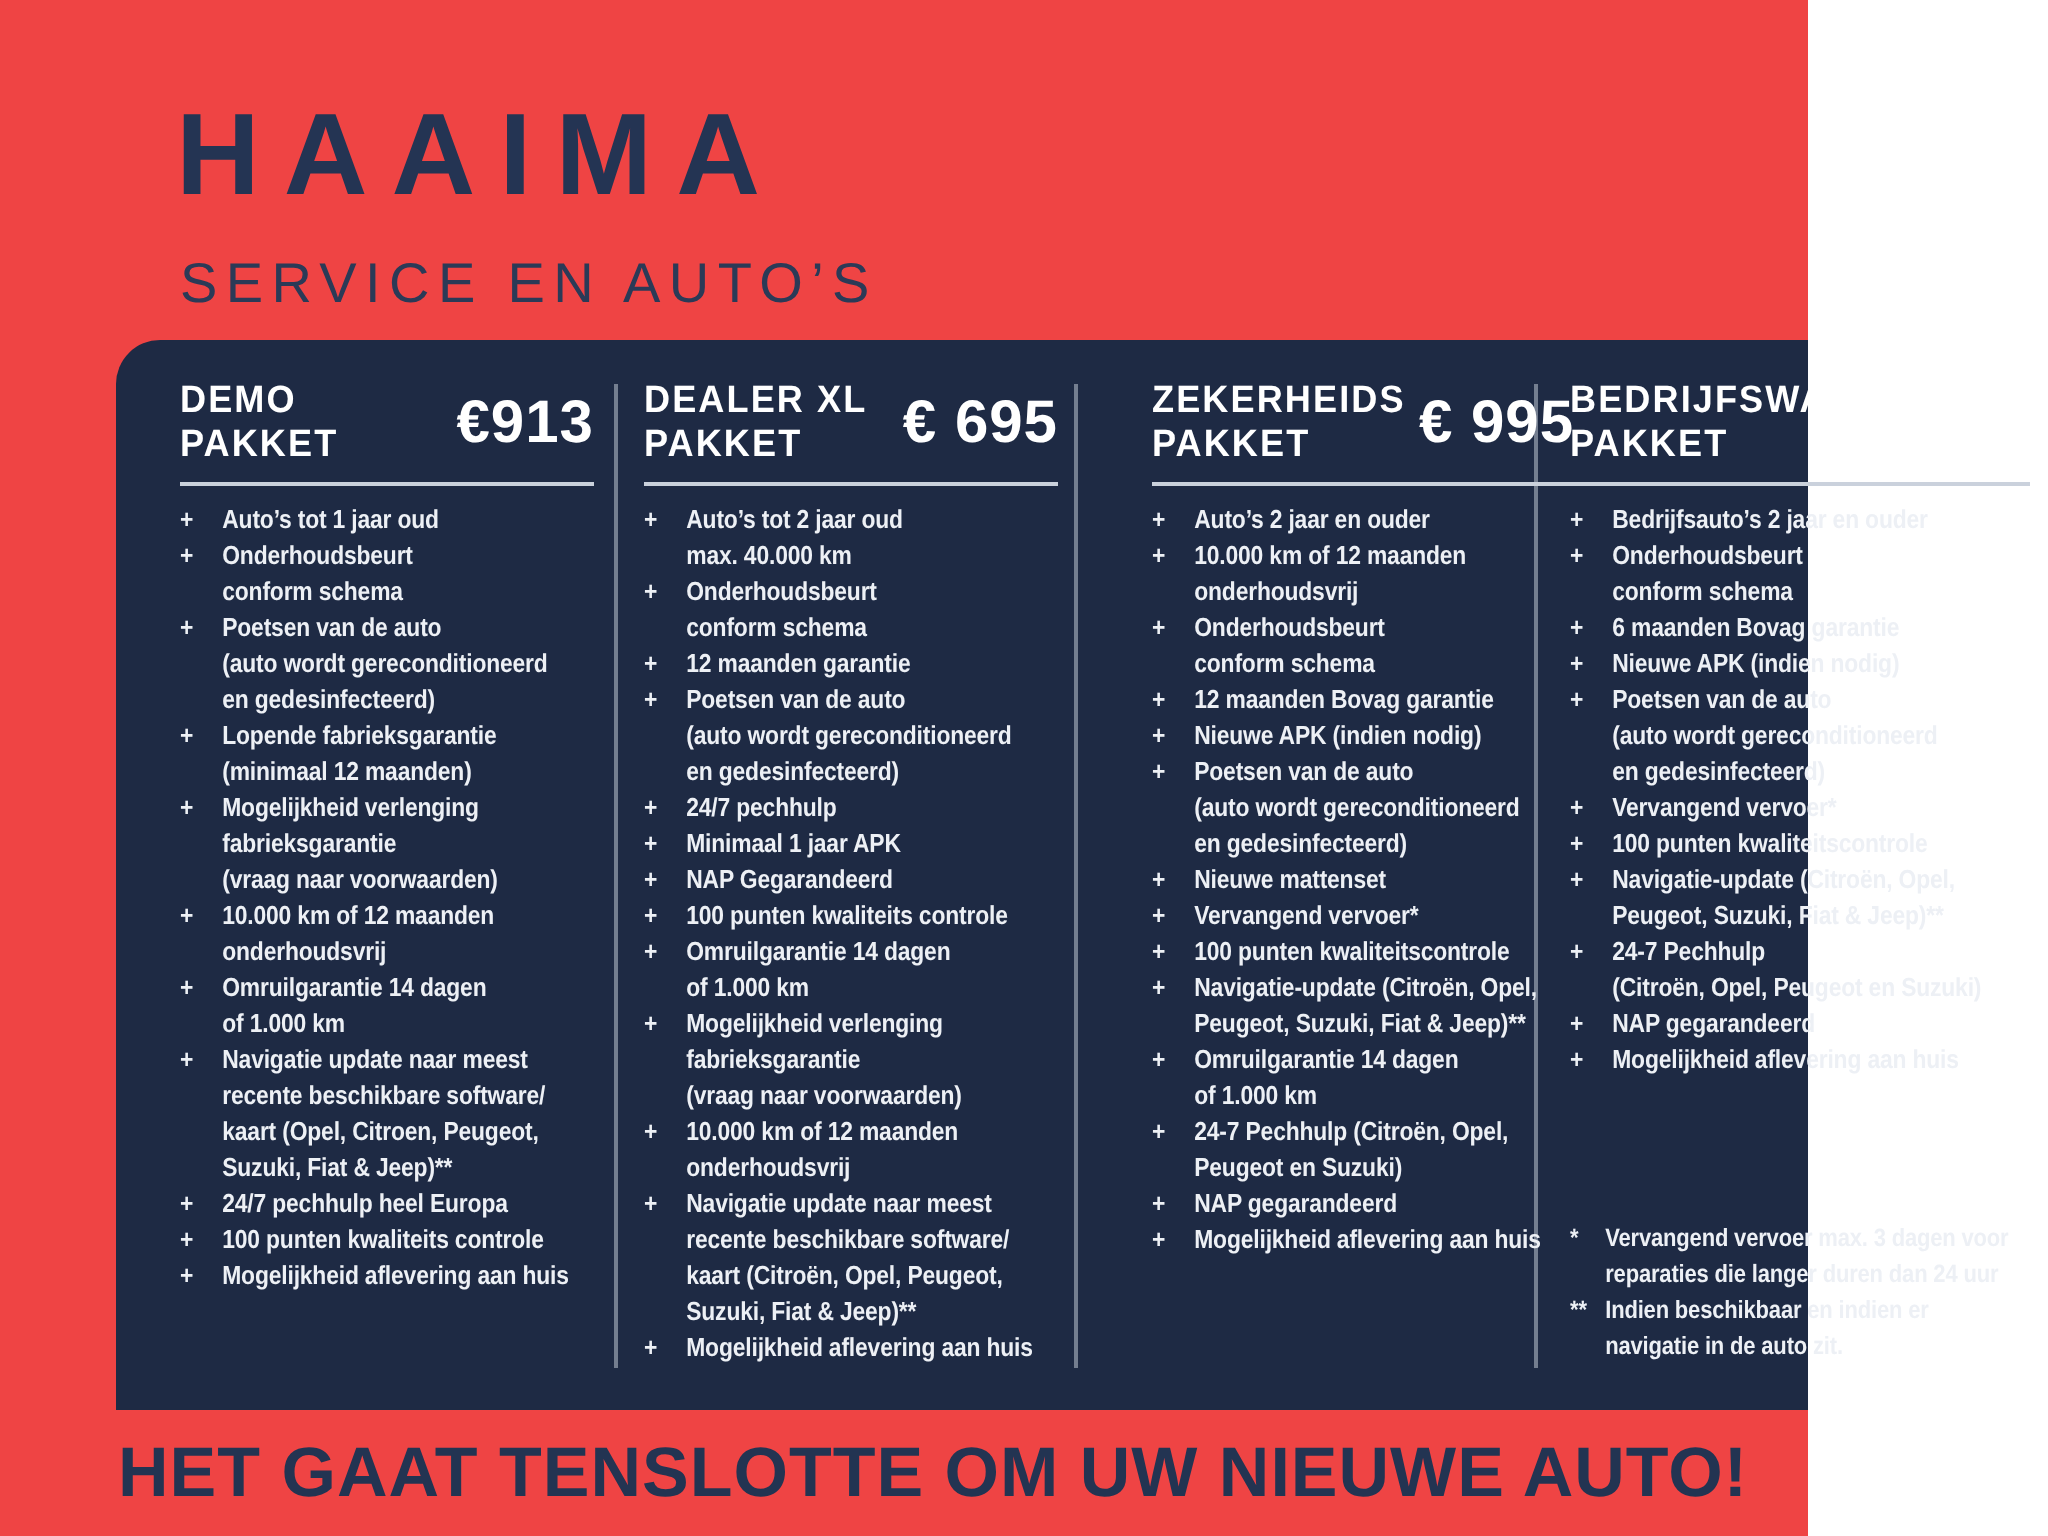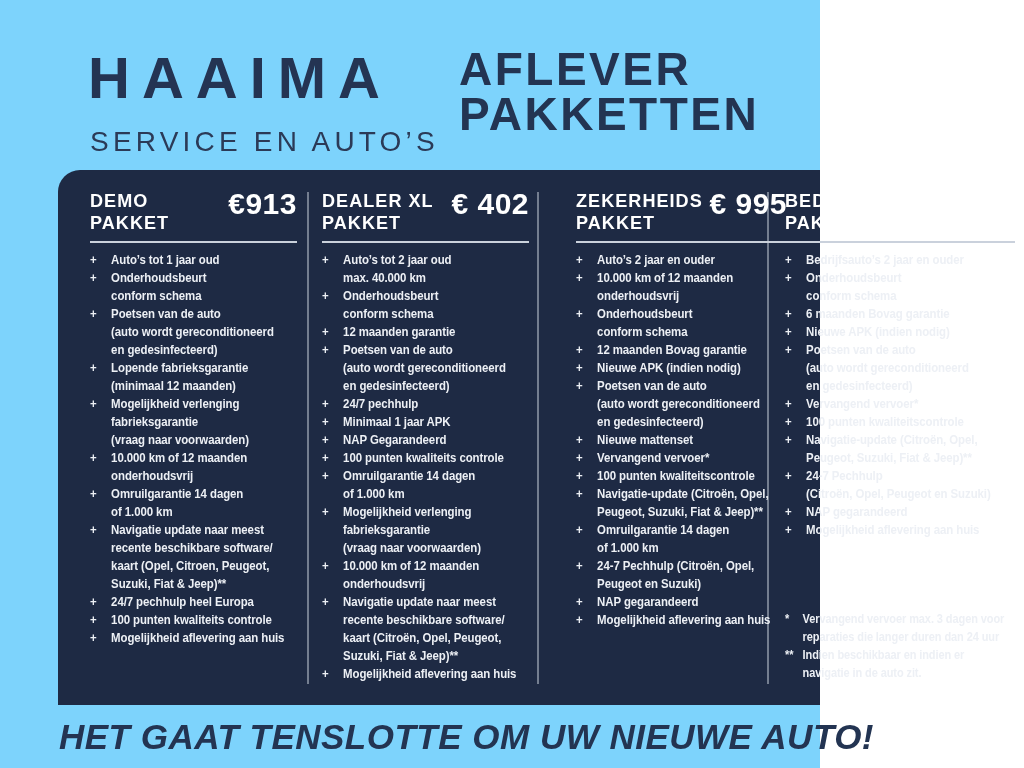--- a/index.html
+++ b/index.html
@@ -1,18 +1,18 @@
 <!DOCTYPE html>
 <html><head>
 <meta charset="utf-8">
 <style>
   * { margin:0; padding:0; box-sizing:border-box; }
   html,body { width:1024px; height:768px; background:#ffffff; overflow:hidden;
               font-family:"Liberation Sans", sans-serif; }
-  .stage { position:relative; width:820px; height:768px; background:#7dd3fc;padding-left:19px; }
+  .stage { position:relative; width:904px; height:768px; background:#ef4444;padding-left:19px; }
 
   
   .logo-name {
     position:absolute; left:88px; top:48px;
     font-size:58px; font-weight:bold; letter-spacing:12px;
     color:#243453; white-space:nowrap; line-height:60px;
   }
   .logo-tagline {
     position:absolute; left:90px; top:126px;
     font-size:28px; font-weight:normal; letter-spacing:4.2px;
@@ -34,21 +34,21 @@
     background:#8a93a4; opacity:0.8;
   }
   .vdiv.d0 { left:249px; } .vdiv.d1 { left:479px; } .vdiv.d2 { left:709px; }
 
   .col { position:absolute; top:20px; }
   .col.c0 { left:32px;  width:207px; }
   .col.c1 { left:264px; width:207px; }
   .col.c2 { left:494px; width:209px;margin-left:24px; }
   .col.c3 { left:727px; width:230px; }
 
-  .pkg-head { display:flex; justify-content:space-between; align-items:flex-start; min-height:44px; }
+  .pkg-head { display:flex; justify-content:space-between; align-items:center; min-height:44px; }
   .pkg-name {
     font-size:19px; font-weight:bold; line-height:22px; letter-spacing:1.1px;
     color:#ffffff; white-space:nowrap;
     transform:scaleX(0.95); transform-origin:0 100%;
   }
   .pkg-price {
     font-size:30px; font-weight:bold; letter-spacing:0.5px;
     color:#ffffff; line-height:28px; white-space:nowrap;
   }
   .pkg-rule { height:2px; background:#cad1dc; margin-top:7px; }
@@ -70,31 +70,30 @@
     transform:scaleX(0.88); transform-origin:0 0;
   }
   .fn-row { display:flex; }
   .fn-marker { flex:none; width:20px; }
   .fn-text { white-space:nowrap; }
 
   
   .footer-headline {
     position:absolute; left:59px; top:717px;
     font-size:35px; font-weight:bold; letter-spacing:0.5px;
-    color:#233452; white-space:nowrap;font-style:italic;
+    color:#233452; white-space:nowrap;
   }
 </style>
 </head>
 <body>
 
 <div class="stage">
 
   <div class="logo-name">HAAIMA</div>
   <div class="logo-tagline">SERVICE EN AUTO’S</div>
-  <div class="brand-title"><span>AFLEVER</span><br><span>PAKKETTEN</span></div>
 
   <div class="panel">
     <div class="vdiv d0"></div>
     <div class="vdiv d1"></div>
     <div class="vdiv d2"></div>
 
     <div class="col c0">
       <div class="pkg-head">
         <div class="pkg-name"><span>DEMO</span><br><span>PAKKET</span></div>
         <div class="pkg-price">€913</div>
@@ -188,21 +187,21 @@
           <div class="li-row">
             <span class="li-marker">+</span>
             <span class="li-text">Mogelijkheid aflevering aan huis</span>
           </div>
         </div>
     </div>
 
     <div class="col c1">
       <div class="pkg-head">
         <div class="pkg-name"><span>DEALER XL</span><br><span>PAKKET</span></div>
-        <div class="pkg-price">€ 402</div>
+        <div class="pkg-price">€ 695</div>
       </div>
       <div class="pkg-rule"></div>
       <div class="pkg-list">
           <div class="li-row">
             <span class="li-marker">+</span>
             <span class="li-text">Auto’s tot 2 jaar oud</span>
           </div>
           <div class="li-row">
             <span class="li-marker"></span>
             <span class="li-text">max. 40.000 km</span>

